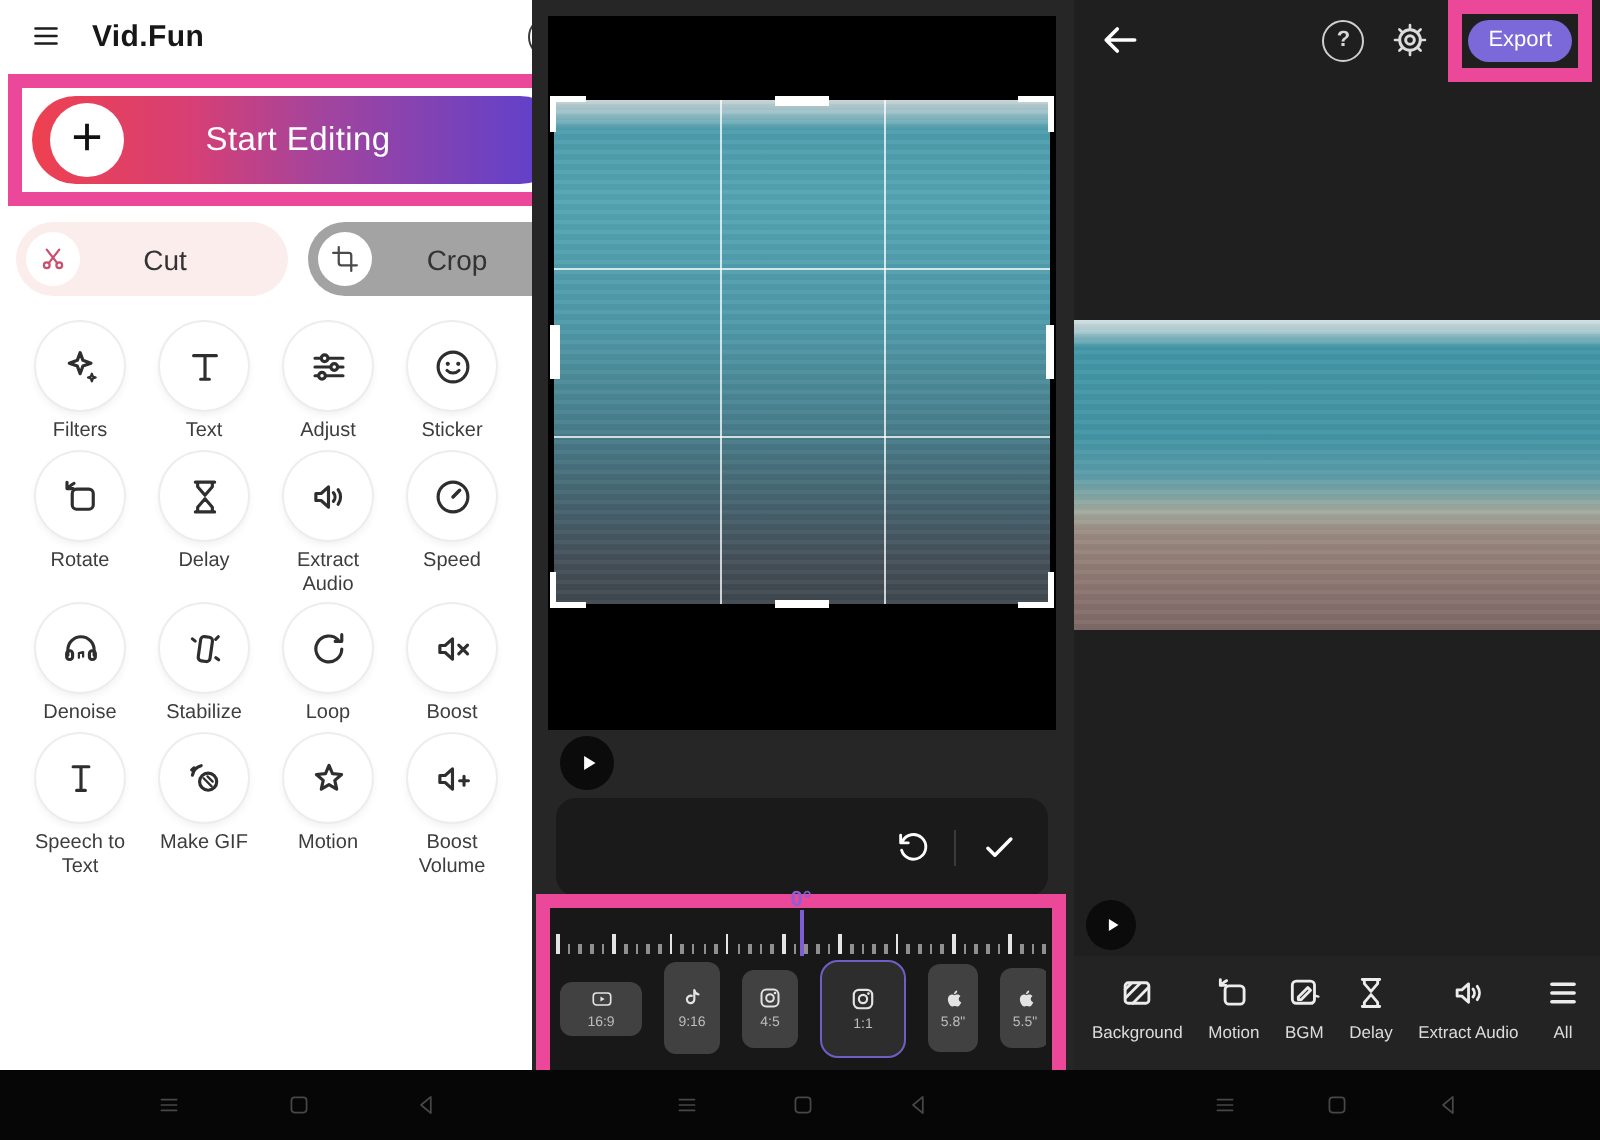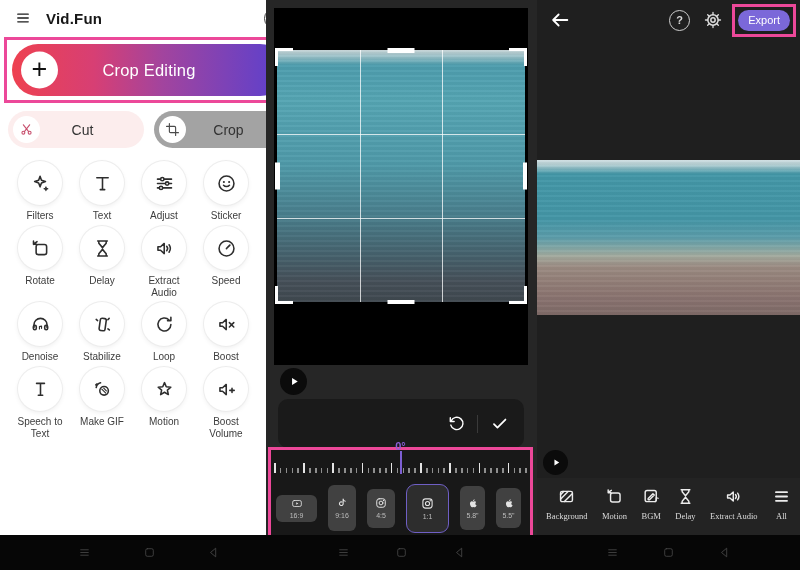--- a/index.html
+++ b/index.html
@@ -13,21 +13,21 @@
   
   .ic{display:inline-flex;align-items:center;justify-content:center;}
   .ic svg{width:100%;height:100%;display:block;}
 
   
   .home-header{display:flex;align-items:center;height:36px;padding:0 13px;gap:13px;}
   .h-menu{width:20px;height:14px;color:#1d1d1d;}
   .home-title{font-size:15px;font-weight:bold;color:#171717;letter-spacing:.2px;}
   .help-badge{margin-left:auto;width:19px;height:19px;border:1.6px solid #3c3c3c;border-radius:50%;
     display:flex;align-items:center;justify-content:center;font-size:12px;color:#3c3c3c;font-weight:bold;}
-  .ann{border:3px solid #ec4899;}
+  .ann{border:7px solid #ec4899;}
   .start-ann{position:relative;margin:1px 4px 0 4px;height:66px;box-sizing:border-box;padding:4px 5px;}
   .start-btn{width:100%;height:100%;border:none;border-radius:27px;position:relative;cursor:pointer;
     background:linear-gradient(90deg,#ee4150 0%,#d73f74 30%,#a2449e 55%,#5940cf 100%);
     display:flex;align-items:center;justify-content:center;}
   .start-plus{position:absolute;left:9px;top:50%;transform:translateY(-50%);width:37px;height:37px;
     background:#fff;border-radius:50%;display:flex;align-items:center;justify-content:center;
     font-size:27px;font-weight:300;color:#111;line-height:1;padding-bottom:2px;box-sizing:border-box;}
   .start-label{color:#fff;font-size:16.5px;letter-spacing:.2px;}
   .quick-row{display:flex;gap:10px;padding:8px 8px 7px 8px;}
   .pill{flex:1;height:37px;border-radius:19px;display:flex;align-items:center;padding:16px 5px;cursor:pointer;border:none;}
@@ -116,21 +116,21 @@
   .export-btn{background:#7b68d9;color:#fff;border:none;border-radius:12px;font-size:11px;
     padding:4px 10px 5px 10px;cursor:pointer;font-family:inherit;}
   .preview-img{position:absolute;left:0;top:160px;width:263px;height:155px;
     background:
       repeating-linear-gradient(180deg,rgba(255,255,255,.03) 0 2px,rgba(0,0,0,.03) 2px 5px),
       linear-gradient(180deg,#cfdee1 0%,#b5d0d4 3%,#4397a7 9%,#4496a6 38%,#5c9daa 50%,#84a7a5 57%,#a3aa9e 62%,#9b8b82 69%,#937f78 78%,#8a7470 88%,#7f6a67 100%);}
   .right-play{left:6px;top:450px;width:25px;height:25px;}
   .edit-toolbar{position:absolute;left:0;right:0;top:478px;height:57px;background:#232323;
     display:flex;align-items:flex-start;justify-content:space-between;padding:9px 9px 0 9px;box-sizing:border-box;}
   .tb-item{display:flex;flex-direction:column;align-items:center;gap:5px;background:none;border:none;
-    color:#ececec;cursor:pointer;padding:0;font-family:Liberation Serif, serif;}
+    color:#ececec;cursor:pointer;padding:0;}
   .tb-item .ic{width:19px;height:19px;}
   .tb-label{font-size:8.5px;color:#dcdcdc;white-space:nowrap;font-family:inherit;}
 </style>
 </head>
 <body>
 
 <div class="screen">
 
   <section class="panel p-left">
     <header class="home-header">
@@ -139,21 +139,21 @@
             <path d="M3 5.5h18M3 12h18M3 18.5h18" stroke-width="2.2"></path>
           </svg>
         </span>
       <span class="home-title">Vid.Fun</span>
       <span class="help-badge">?</span>
     </header>
 
     <div class="start-ann ann">
       <button class="start-btn">
         <span class="start-plus">+</span>
-        <span class="start-label">Crop Editing</span>
+        <span class="start-label">Start Editing</span>
       </button>
     </div>
 
     <div class="quick-row">
       <button class="pill pill-cut">
         <span class="pill-circle">
             <span class="ic">
               <svg viewBox="0 0 24 24" fill="none" stroke="currentColor" stroke-width="1.8" stroke-linecap="round" stroke-linejoin="round">
                 <circle cx="7" cy="17" r="2.3"></circle>
                 <circle cx="17" cy="17" r="2.3"></circle>

